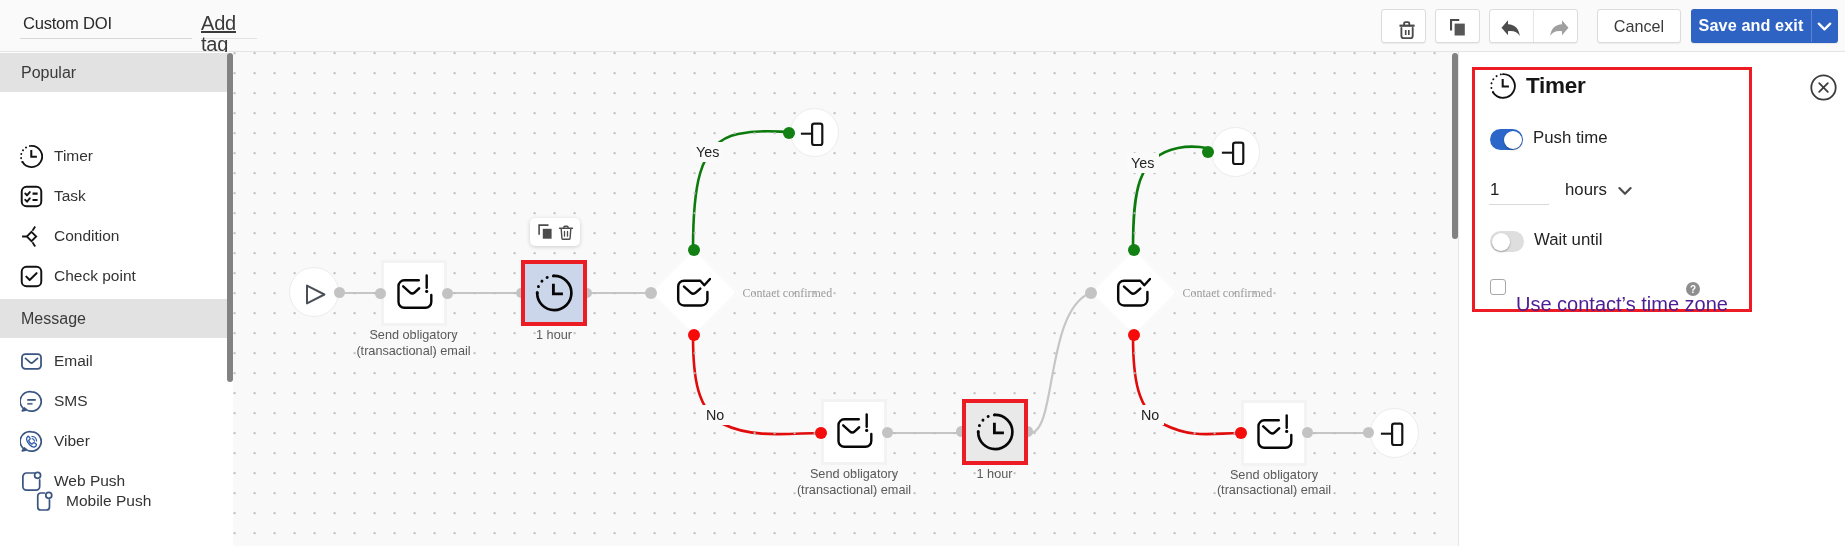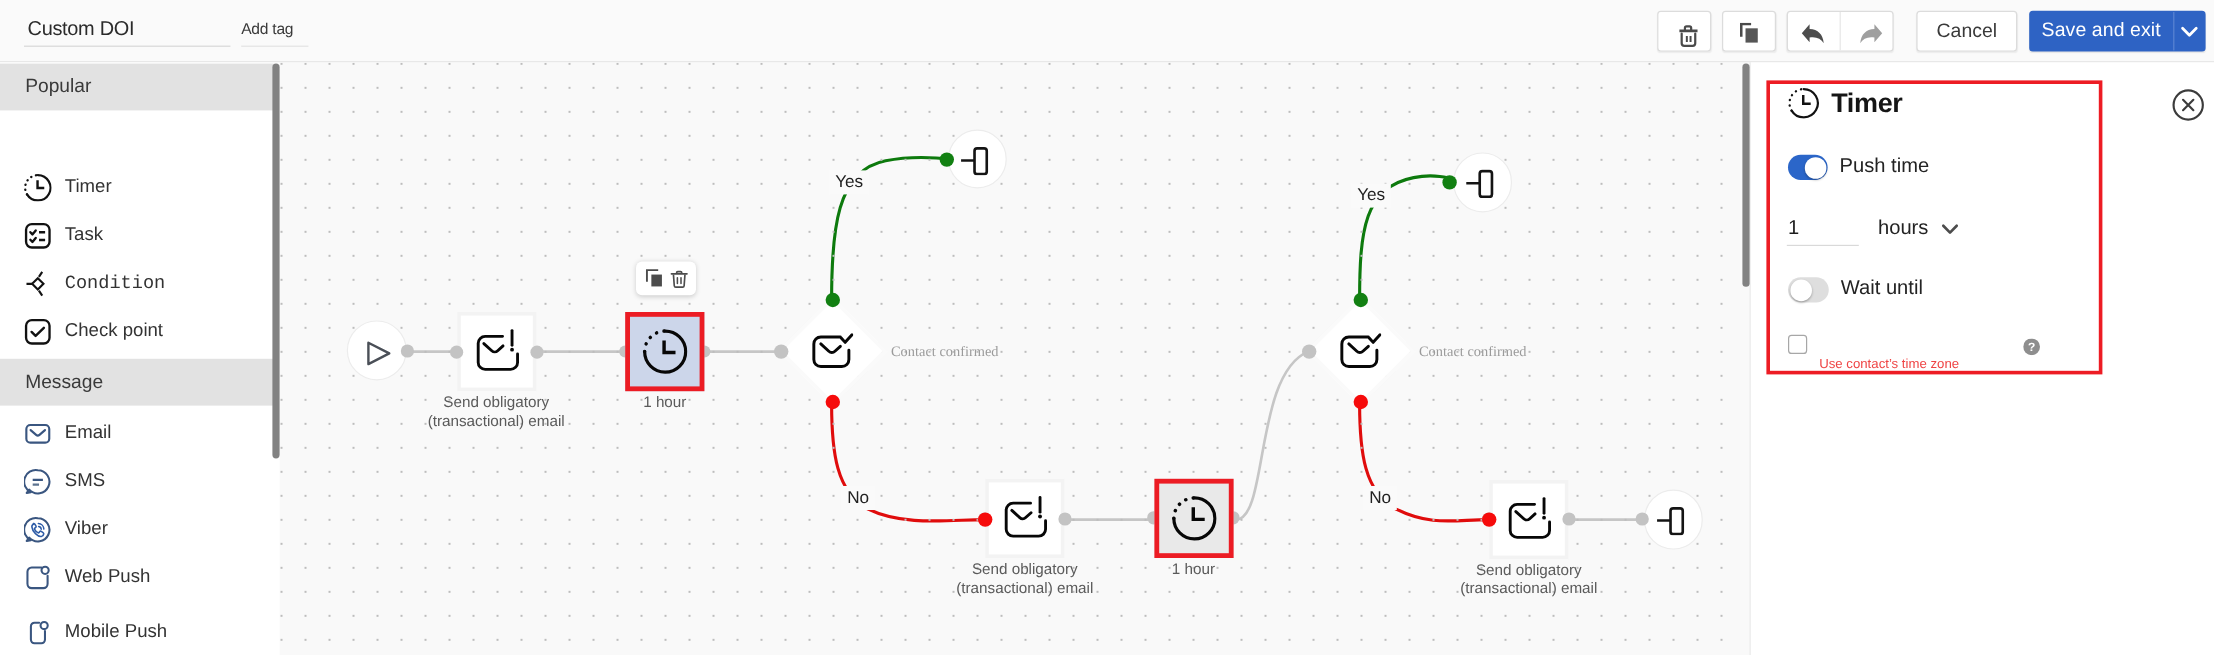--- a/index.html
+++ b/index.html
@@ -10,34 +10,34 @@
   .app{position:relative;width:1845px;height:546px;overflow:hidden;background:#fff;}
 
   
   .header{position:absolute;left:0;top:0;width:1845px;height:52px;background:#fafafa;
           border-bottom:1px solid #e4e4e4;box-sizing:border-box;}
   .name-field{position:absolute;left:20px;top:13px;width:172px;height:26px;
               border-bottom:1px solid #d7d7d7;box-sizing:border-box;}
   .name-field span{position:absolute;left:3px;top:0;font-size:16.6px;color:#2b2b2b;line-height:21px;letter-spacing:-.25px;}
   .tag-field{position:absolute;left:201px;top:13px;width:56px;height:26px;
              border-bottom:1px solid #e3e3e3;box-sizing:border-box;}
-  .tag-field span{position:absolute;left:0;top:0;font-size:13px;color:#3a3a3a;line-height:21px;letter-spacing:-.2px;}
+  .tag-field span{position:absolute;left:0;top:0;font-size:20px;color:#3a3a3a;line-height:21px;letter-spacing:-.2px;text-decoration:underline;}
 
   .hbtn{position:absolute;background:#fff;border:1px solid #dcdcdc;border-radius:3px;
         box-sizing:border-box;box-shadow:0 1px 1px rgba(0,0,0,.06);}
   .hbtn-del{left:1381px;top:9px;width:45px;height:34px;}
   .hbtn-copy{left:1435px;top:9px;width:45px;height:34px;}
   .hbtn-ur{left:1489px;top:9px;width:89px;height:34px;}
   .ur-div{position:absolute;left:43px;top:0;width:1px;height:32px;background:#e6e6e6;}
   .hbtn-cancel{left:1597px;top:9px;width:84px;height:34px;}
   .hbtn-cancel span{position:absolute;left:0;right:0;top:7px;text-align:center;font-size:16.2px;color:#3a3a3a;}
   .hbtn-save{position:absolute;left:1691px;top:9px;width:147px;height:34px;background:#2e63c4;
              border-radius:3px;box-sizing:border-box;box-shadow:0 1px 1px rgba(0,0,0,.08);}
   .hbtn-save .lbl{position:absolute;left:0;top:7px;width:120px;text-align:center;font-size:16.2px;
-                  font-weight:normal;color:#fff;letter-spacing:.1px;}
+                  font-weight:bold;color:#fff;letter-spacing:.1px;}
   .hbtn-save .sep{position:absolute;left:120px;top:1px;width:1px;height:32px;background:#5a84d3;}
   .hbtn-save .car{position:absolute;left:126px;top:11px;width:15px;height:13px;}
   .icn{position:absolute;}
 
   
   .sidebar{position:absolute;left:0;top:52px;width:233px;height:494px;background:#fff;overflow:hidden;}
   .sb-head{position:absolute;left:0;width:228px;height:39px;background:#e2e2e2;}
   .sb-head span{position:absolute;left:21px;top:10px;font-size:16px;color:#3a3a3a;line-height:20px;}
   .sb-item{position:absolute;left:0;width:228px;height:40px;}
   .sb-item .si{position:absolute;left:20px;top:9px;width:23px;height:23px;}
@@ -91,21 +91,21 @@
              box-shadow:0 1px 2px rgba(0,0,0,.32);}
   .tgl.on .knob{left:13.5px;}
   .tgl.off .knob{left:1.5px;}
   .rp-lbl{position:absolute;font-size:16.8px;color:#232323;line-height:20px;}
   .num-field{position:absolute;left:1489px;top:180px;width:60px;height:25px;border-bottom:1px solid #d9d9d9;box-sizing:border-box;}
   .num-field span{position:absolute;left:1px;top:-1px;font-size:16.8px;color:#1d1d1d;line-height:22px;}
   .unit{position:absolute;left:1565px;top:179px;font-size:16.8px;color:#232323;line-height:22px;}
   .unit-car{position:absolute;left:1618px;top:185px;width:14px;height:12px;}
   .chk{position:absolute;left:1490px;top:279px;width:16px;height:16px;border:1.3px solid #a7a7a7;
        border-radius:3px;box-sizing:border-box;background:#fff;}
-  .chk-lbl{position:absolute;left:1516px;top:278px;font-size:11px;color:#ef4444;line-height:20px;margin-top:16px;}
+  .chk-lbl{position:absolute;left:1516px;top:278px;font-size:20px;color:#4c1d95;line-height:20px;margin-top:16px;}
   .help{position:absolute;left:1686px;top:282px;width:14px;height:14px;}
   .closebtn{position:absolute;left:1810px;top:74px;width:27px;height:27px;}
 </style>
 </head>
 <body>
 
 <div class="app">
 
   <div class="header">
     <div class="name-field">
@@ -172,21 +172,21 @@
         <span class="si">
           <svg viewBox="0 0 20 20" fill="none">
             <rect x="1.5" y="1.5" width="17" height="17" rx="4.2" stroke="#121212" stroke-width="1.7" fill="none"></rect>
             <path d="M4.6 7.4l1.5 1.6 2.4-2.9" stroke="#121212" stroke-width="1.7" stroke-linecap="round" stroke-linejoin="round" fill="none"></path>
             <path d="M4.6 12.9l1.5 1.6 2.4-2.9" stroke="#121212" stroke-width="1.7" stroke-linecap="round" stroke-linejoin="round" fill="none"></path>
             <path d="M10.9 7.5h4.4M10.9 13.0h4.4" stroke="#121212" stroke-width="1.8" stroke-linecap="butt"></path>
           </svg>
         </span>
         <span class="sl">Task</span>
       </div>
-      <div class="sb-item" style="top: 163.5px; font-family: Liberation Mono, monospace;">
+      <div class="sb-item" style="top: 163.5px;">
         <span class="si">
           <svg viewBox="0 0 20 20" fill="none">
             <path d="M10 5.9L14.1 10 10 14.1 5.9 10z" stroke="#121212" stroke-width="1.55" fill="none" stroke-linejoin="miter"></path>
             <path d="M1.8 10h4.0" stroke="#121212" stroke-width="1.7"></path>
             <path d="M10.8 5.0l2.4-3.6" stroke="#121212" stroke-width="1.55"></path>
             <path d="M10.8 15.0l2.4 3.6" stroke="#121212" stroke-width="1.55"></path>
           </svg>
         </span>
         <span class="sl">Condition</span>
       </div>
@@ -234,21 +234,21 @@
         <span class="si">
           <svg viewBox="0 0 20 20" fill="none">
             <path d="M10 1.6a8.4 8.4 0 1 1 -6.2 14.05L2.0 18.1l3.0-.6A8.4 8.4 0 0 1 10 1.6z" stroke="#3a5680" stroke-width="1.5" fill="none" stroke-linejoin="round"></path>
             <path d="M7.3 5.6c-.9.4-1.7 1.3-1.6 2.3.2 2.0 1.3 3.6 2.6 4.9 1.3 1.3 2.9 2.2 4.3 2.0.9-.1 1.6-1.0 1.7-1.8.05-.4-.15-.7-.5-.95l-1.3-.9c-.4-.25-.85-.2-1.1.15l-.45.6c-.25.3-.6.35-.95.15-.95-.55-1.8-1.4-2.3-2.4-.18-.35-.1-.7.2-.95l.6-.45c.35-.25.4-.7.15-1.1l-.9-1.35c-.25-.35-.6-.45-.95-.3z" stroke="#2f5da8" stroke-width="1.15" fill="none" stroke-linejoin="round"></path>
             <path d="M10.4 5.5a4.2 4.2 0 0 1 4.0 4.0" stroke="#2f5da8" stroke-width="1.1" fill="none" stroke-linecap="round"></path>
             <path d="M10.6 7.6a2.2 2.2 0 0 1 1.9 2.0" stroke="#2f5da8" stroke-width="1.1" fill="none" stroke-linecap="round"></path>
           </svg>
         </span>
         <span class="sl">Viber</span>
       </div>
-      <div class="sb-item" style="top: 455px;">
+      <div class="sb-item" style="top: 429px; margin-left: 12px;">
         <span class="si">
           <svg viewBox="0 0 20 20" fill="none">
             <path d="M11.0 2.6H7.6A2.6 2.6 0 0 0 5.0 5.2v9.6a2.6 2.6 0 0 0 2.6 2.6h5.0a2.6 2.6 0 0 0 2.6-2.6V8.6" stroke="#3a5680" stroke-width="1.5" fill="none" stroke-linecap="round"></path>
             <circle cx="14.6" cy="4.6" r="2.6" stroke="#3a5680" stroke-width="1.5" fill="none"></circle>
           </svg>
         </span>
         <span class="sl">Mobile Push</span>
       </div>
     </div>
   <div class="sb-scroll"></div>

